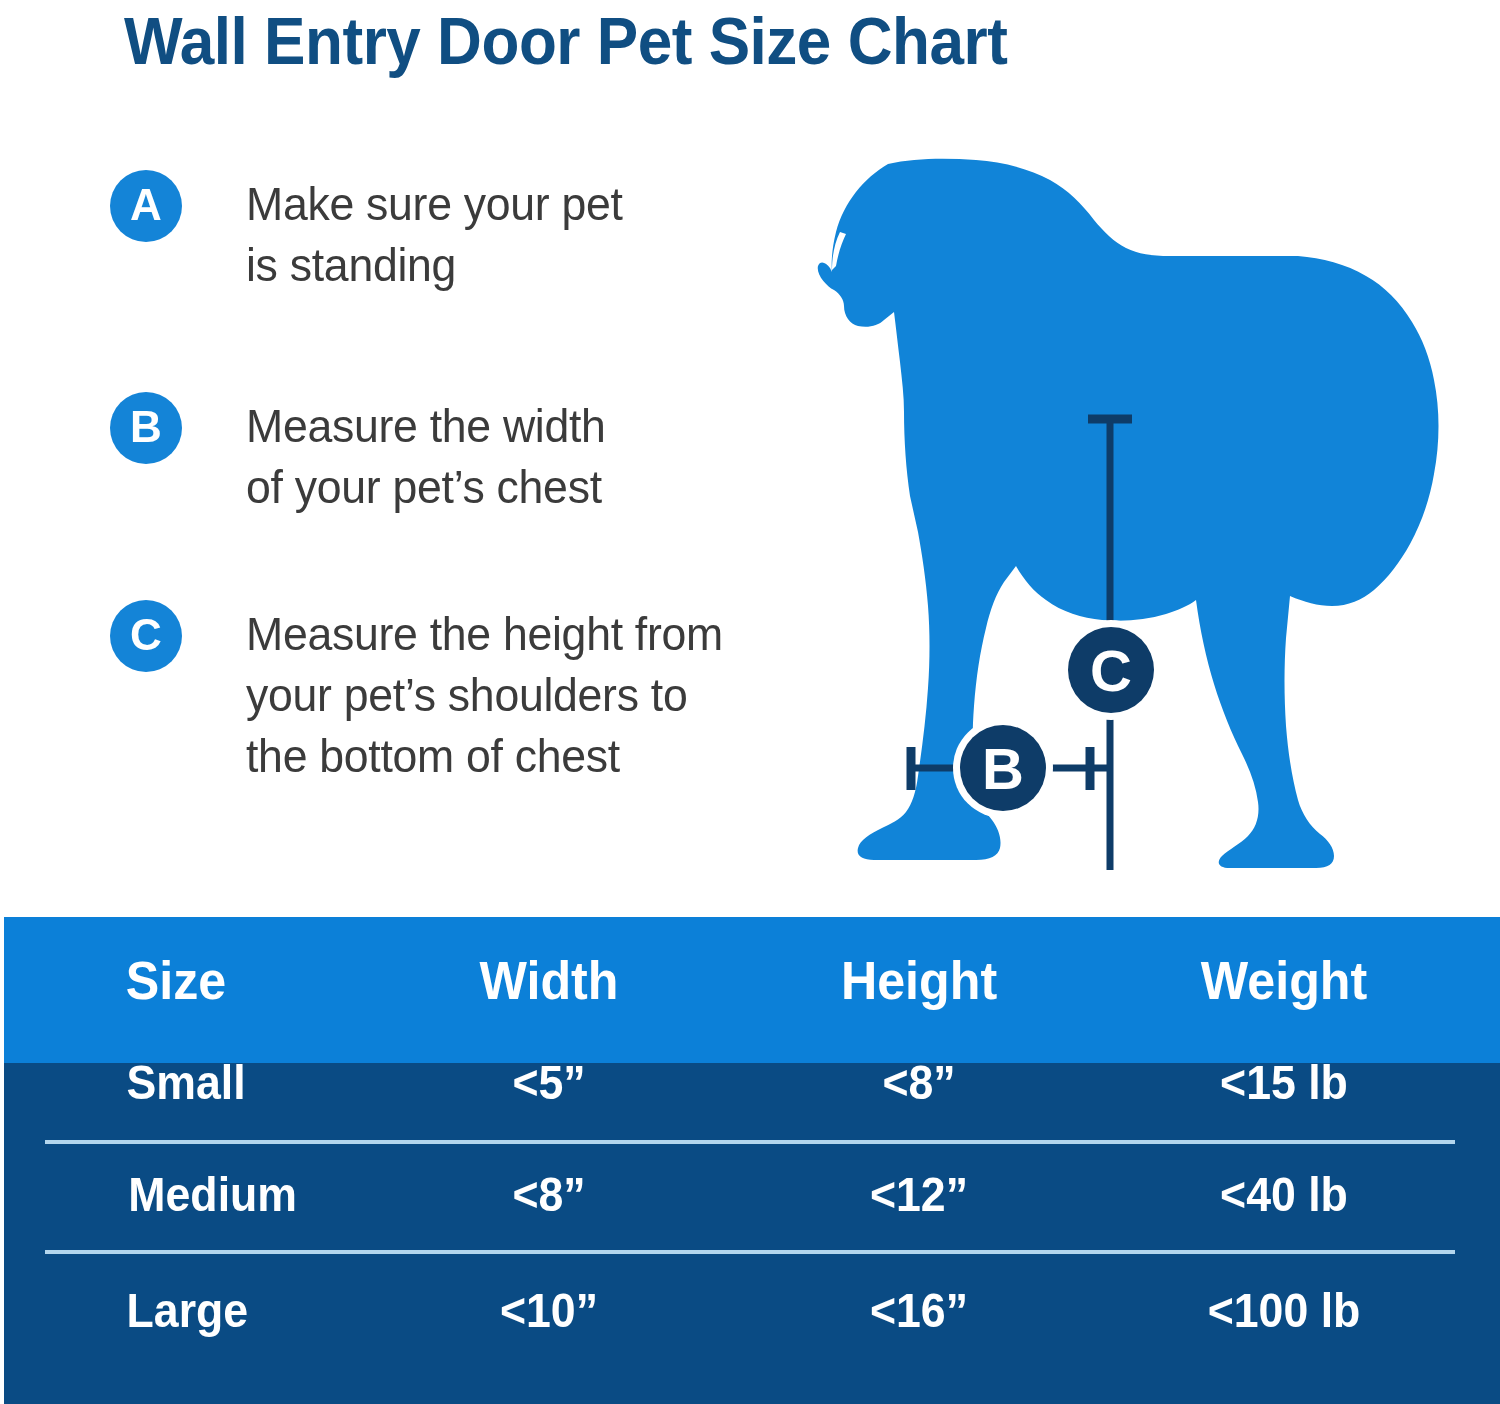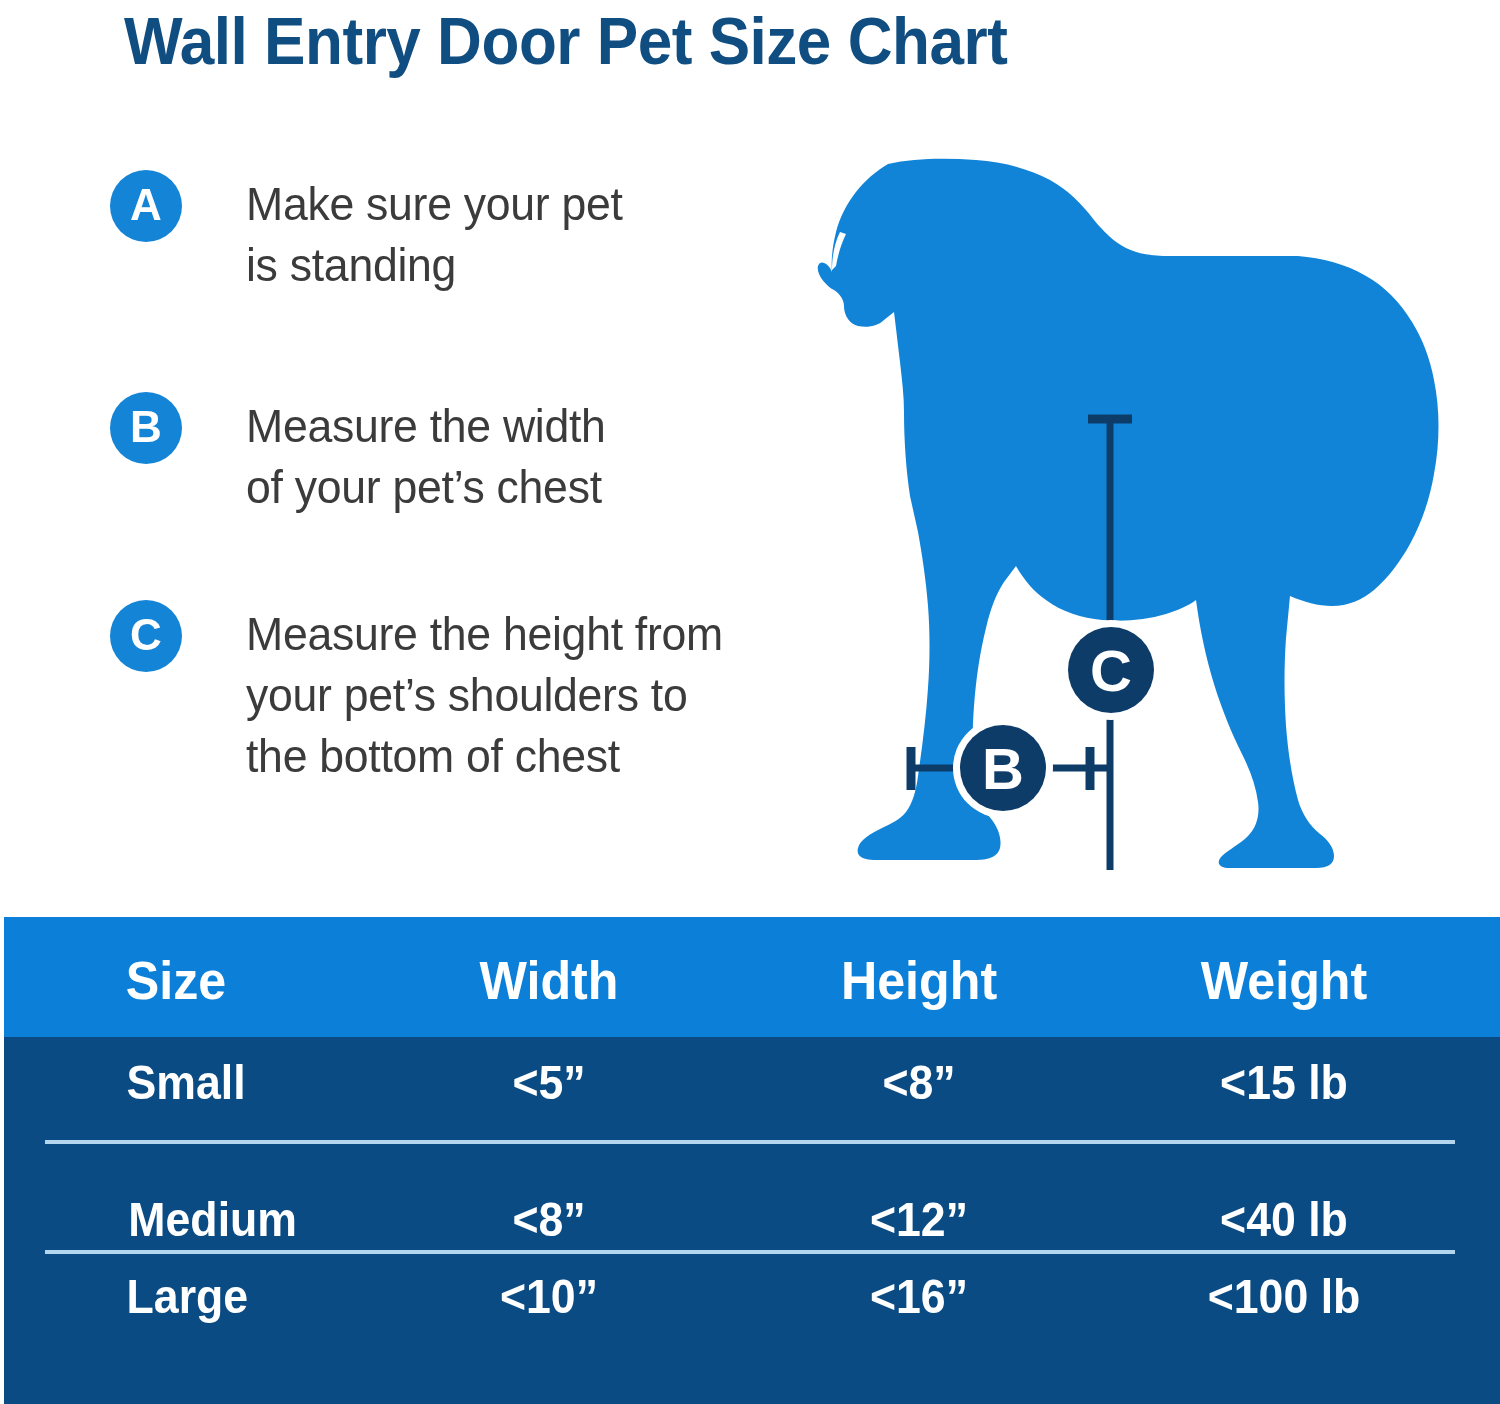--- a/index.html
+++ b/index.html
@@ -91,21 +91,21 @@
   .size-table {
     position: absolute;
     left: 4px;
     top: 917px;
     width: 1496px;
     height: 487px;
     background: #0A4B84;
     overflow: hidden;
   }
   .table-head {
-    height: 120px;
+    height: 146px;
     background: #0C80D8;
     position: relative;
   }
   .th, .td {
     position: absolute;
     font-weight: bold;
     color: #ffffff;
     white-space: nowrap;
     transform-origin: center top;
   }
@@ -126,22 +126,22 @@
   .col-height{ left: 780px; width: 270px; text-align: center; }
   .col-weight{ left: 1140px; width: 280px; text-align: center; }
 
   .row {
     position: absolute;
     left: 0;
     width: 100%;
     height: 110px;
   }
   .row-0 { top: 108px; }
-  .row-1 { top: 245px; }
-  .row-2 { top: 322px; }
+  .row-1 { top: 220px; }
+  .row-2 { top: 336px; }
   .row .td { top: 34px; }
 
   .row-sep {
     position: absolute;
     left: 41px;
     width: 1410px;
     height: 4px;
     background: #B3D6EE;
   }
   .sep-0 { top: 223px; }

